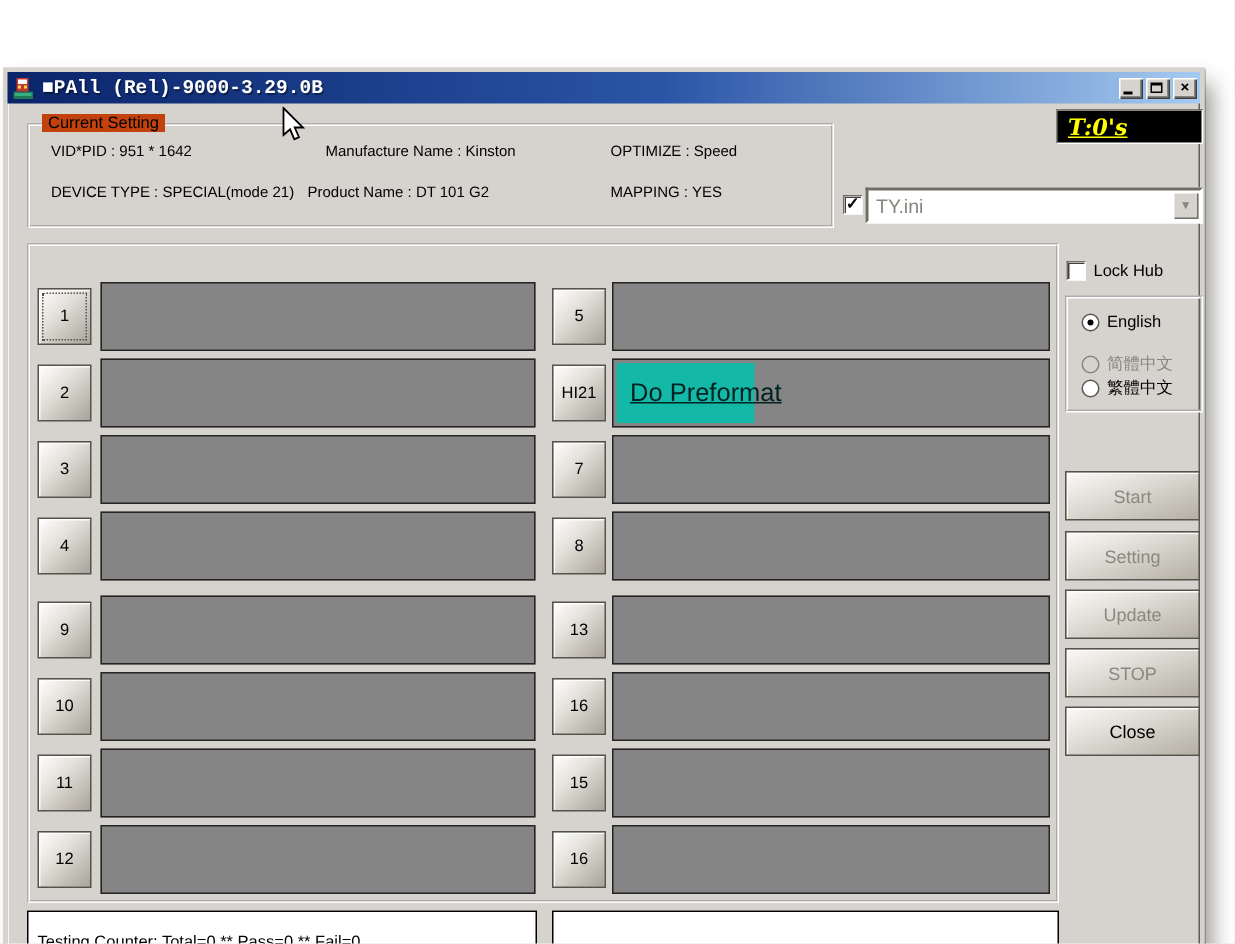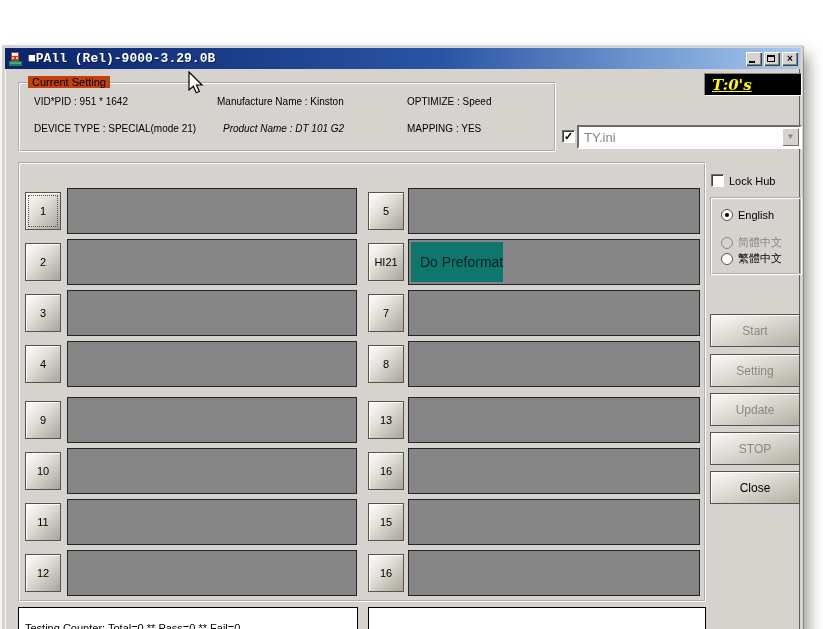--- a/index.html
+++ b/index.html
@@ -111,22 +111,22 @@
   }
   .col-right .slot-btn { margin-right:4px; }
   .slot-btn.focused { outline:1px dotted #55534b; outline-offset:-4px; }
   .slot-panel {
     position:relative; width:290px; height:46px; background:#858585;
     border:1px solid #242424;
   }
   .col-right .slot-panel { width:292px; }
   .chip {
     position:absolute; left:2px; top:2px; bottom:2px; width:92px;
-    background:#0f766e; display:flex; align-items:center; padding-left:9px;
-    font-size:14px; color:#002222; white-space:nowrap;
+    background:#14b8a6; display:flex; align-items:center; padding-left:9px;
+    font-size:17px; color:#002222; white-space:nowrap;text-decoration:underline;
   }
 
   
   .lockhub { position:absolute; left:706px; top:126px; display:flex; align-items:center; gap:5px; }
   .langbox { position:absolute; left:705px; top:149px; width:92px; height:78px;
              border:2px groove #ffffff; }
   .lang-row { position:absolute; left:9px; display:flex; align-items:center; gap:5px; }
 
   .action-btn {
     position:absolute; left:705px; width:90px; height:33px;
@@ -172,21 +172,21 @@
         <button class="winbtn"><span>×</span></button>
       </span>
     </div>
 
     <div class="groupbox" style="left:13px; top:34px; width:538px; height:70px;">
       <span class="legend">Current Setting</span>
       <span class="cs-label" style="left:14px;  top:12px;">VID*PID :  951 * 1642</span>
       <span class="cs-label" style="left:197px; top:12px;">Manufacture Name : Kinston</span>
       <span class="cs-label" style="left:387px; top:12px;">OPTIMIZE : Speed</span>
       <span class="cs-label" style="left:14px;  top:39px;">DEVICE TYPE : SPECIAL(mode 21)</span>
-      <span class="cs-label" style="left:203px; top:39px;font-style:italic;">Product Name : DT 101 G2</span>
+      <span class="cs-label" style="left:185px; top:39px;">Product Name : DT 101 G2</span>
       <span class="cs-label" style="left:387px; top:39px;">MAPPING : YES</span>
     </div>
 
     <div class="timer">
       <span>T:0's</span>
     </div>
 
     <div style="position:absolute; left:557px; top:82px;" class="chk">
       <span>✓</span>
     </div>

